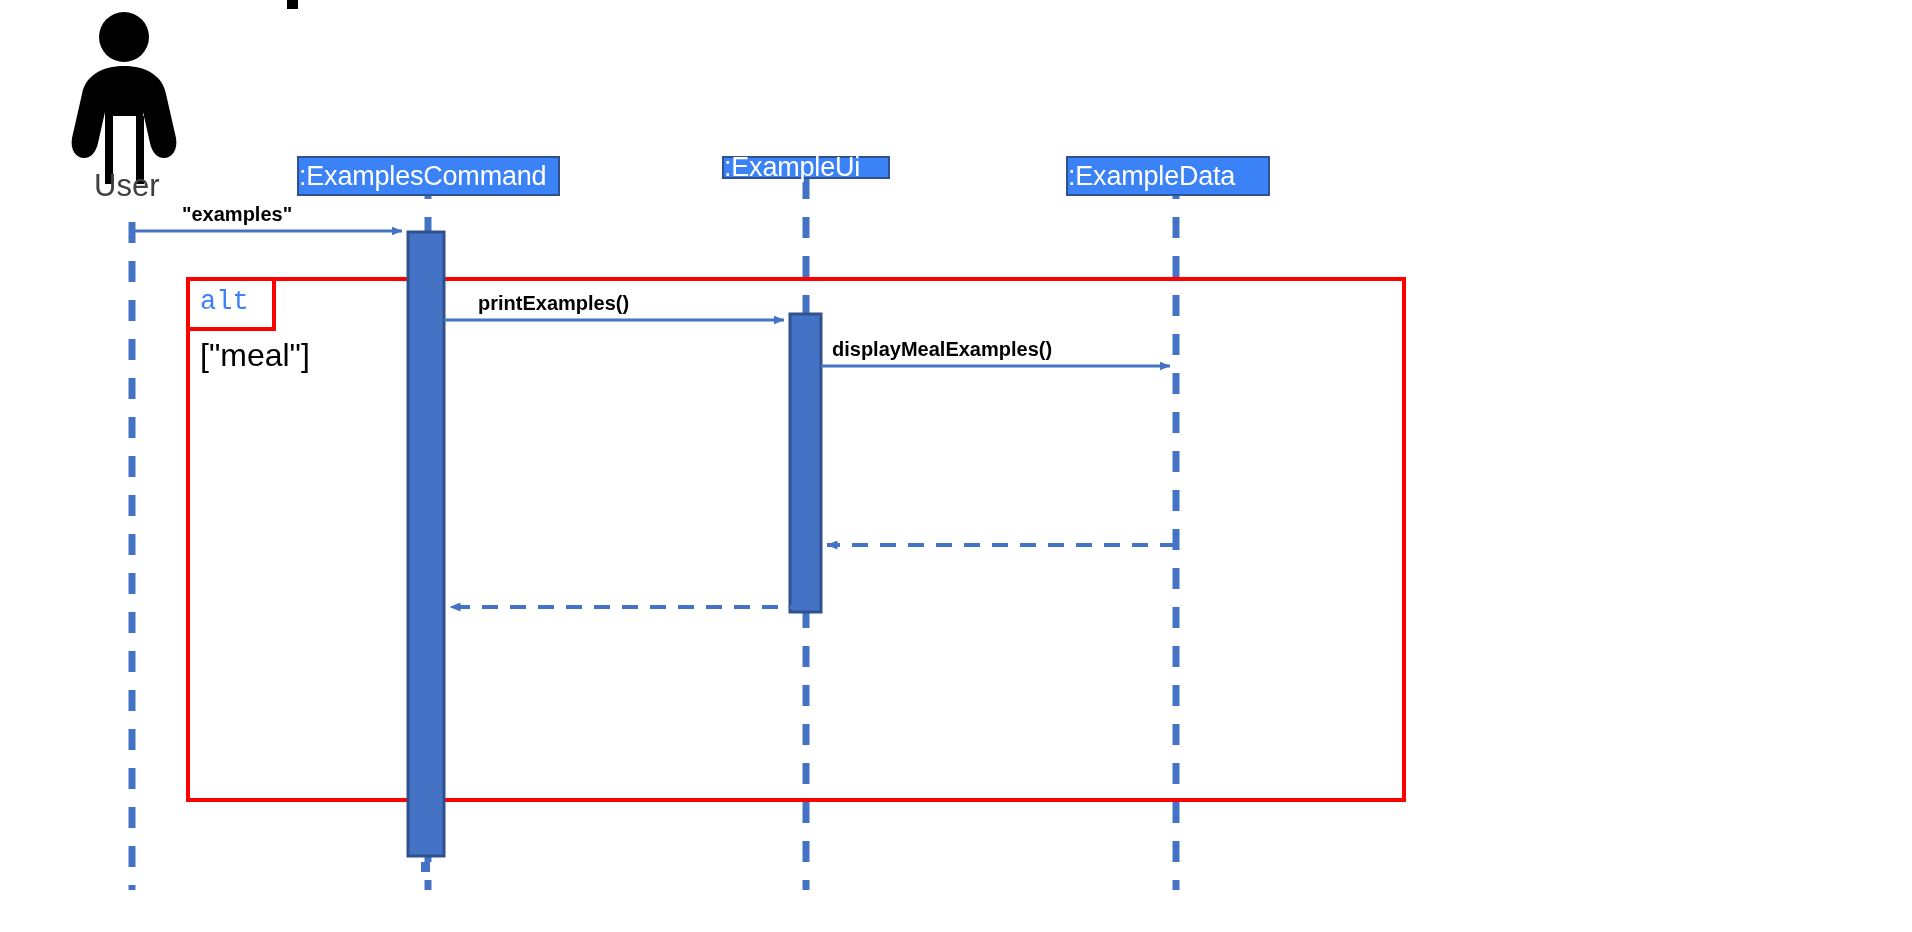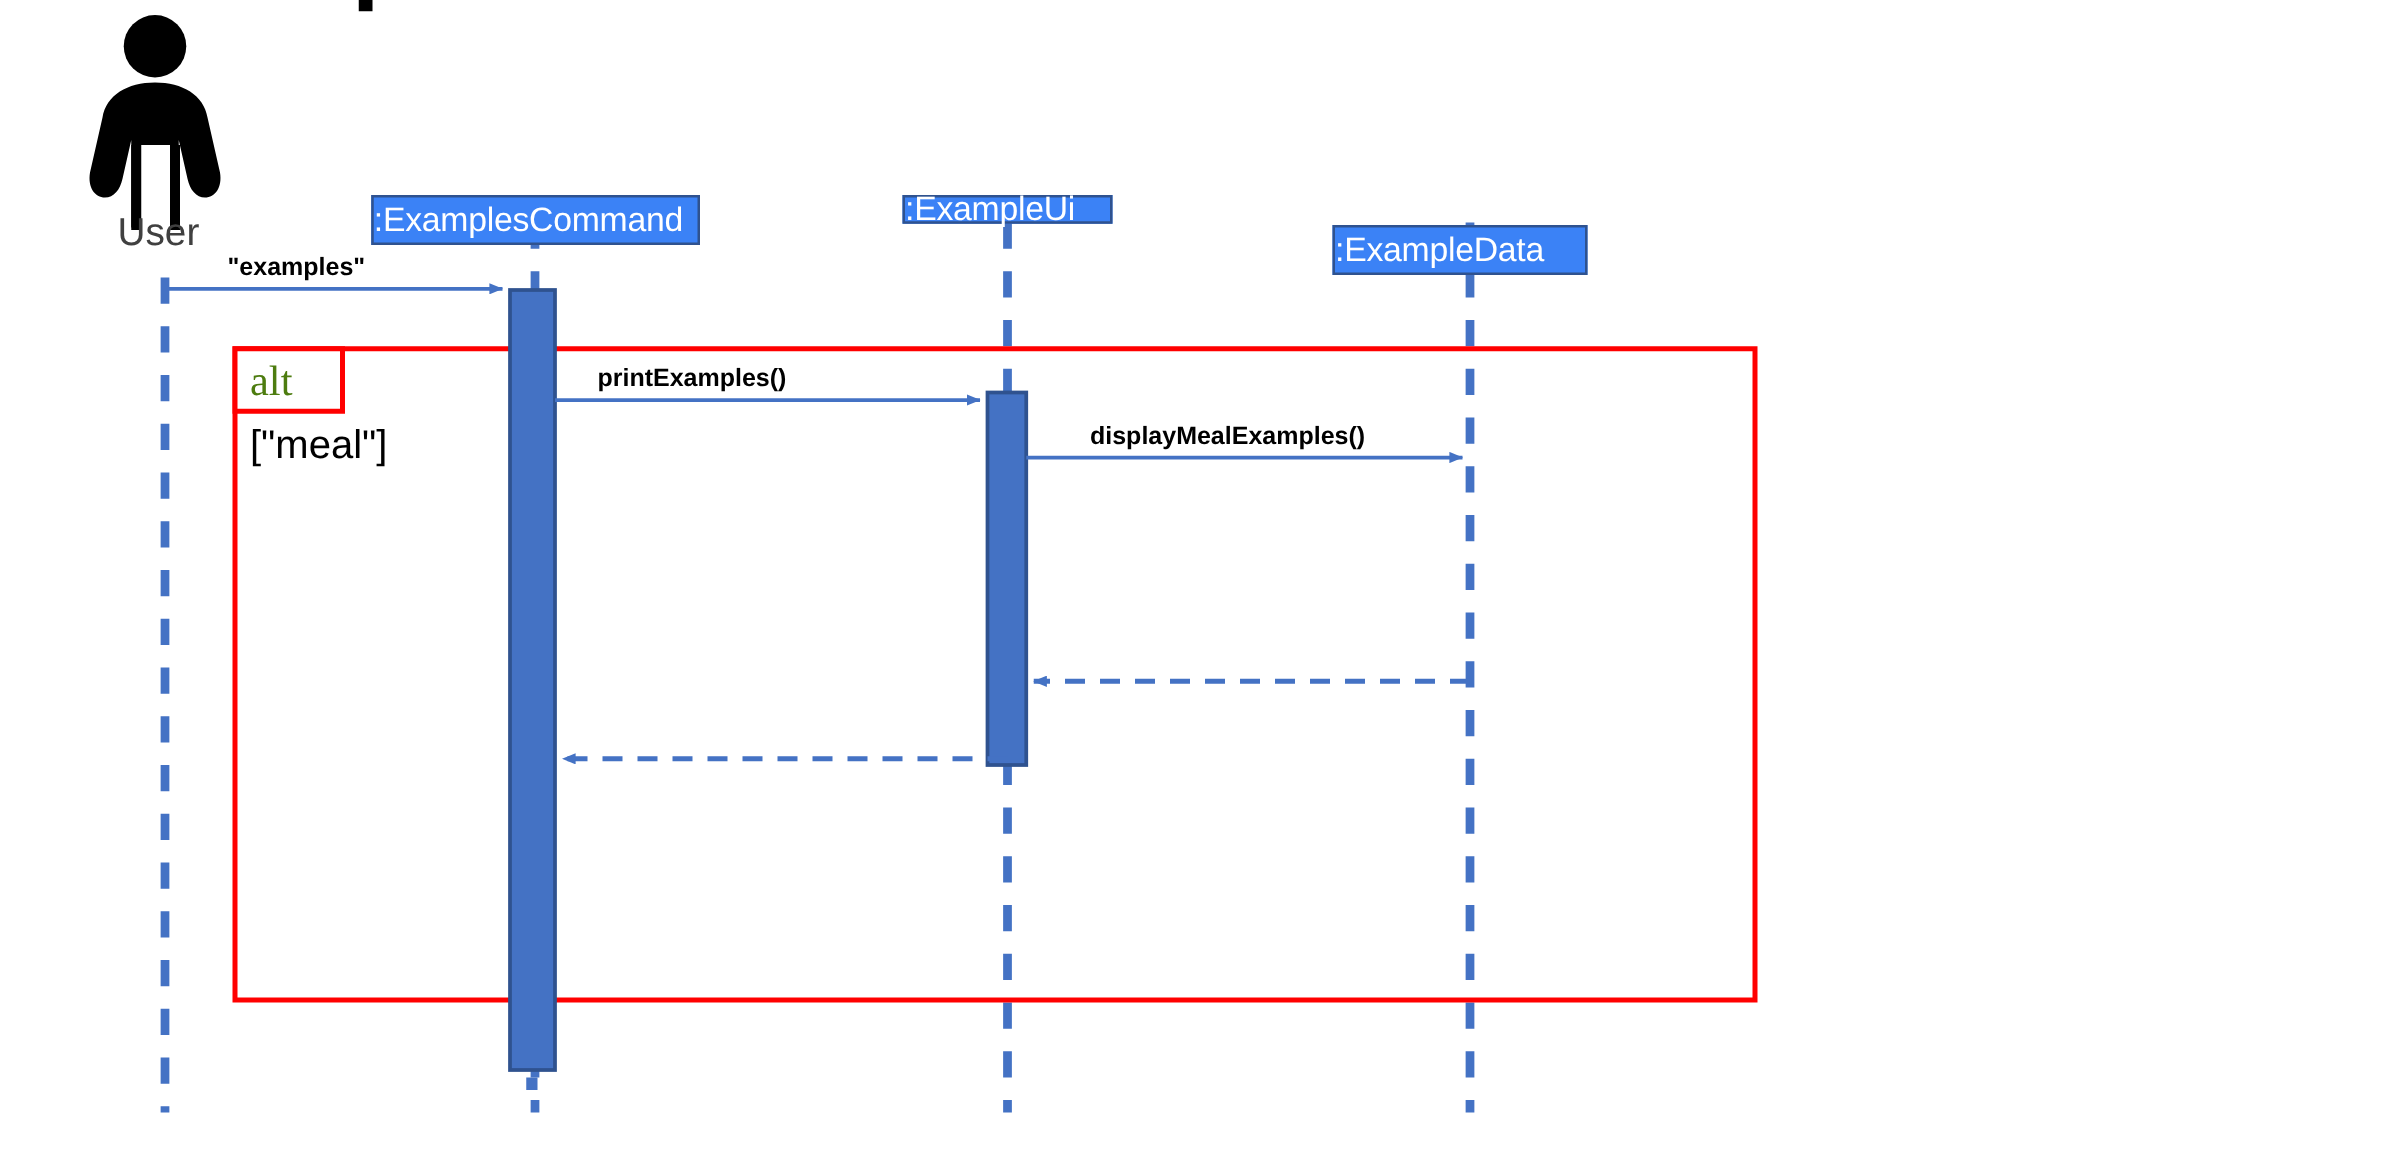--- a/index.html
+++ b/index.html
@@ -50,23 +50,23 @@
   .msg-label {
     position: absolute;
     color: #000000;
     font-size: 20px;
     font-weight: bold;
     font-family: "Liberation Sans", sans-serif;
     white-space: nowrap;
   }
   .frame-op {
     position: absolute;
-    color: #4d7c0f;
-    font-size: 34px;
-    font-family: Liberation Serif, serif;
+    color: #3b82f6;
+    font-size: 27px;
+    font-family: Liberation Mono, monospace;
     white-space: nowrap;
   }
   .frame-guard {
     position: absolute;
     color: #000000;
     font-size: 32px;
     font-family: "Liberation Sans", sans-serif;
     white-space: nowrap;
   }
 </style>
@@ -141,27 +141,27 @@
   <div class="actor-label" style="left:94px; top:168px;">User</div>
 
   <div class="participant-box" style="left:297px; top:156px; width:263px; height:40px;">
     <span class="participant-label">:ExamplesCommand</span>
   </div>
 
   <div class="participant-box" style="left:722px; top:156px; width:168px; height:23px;">
     <span class="participant-label">:ExampleUi</span>
   </div>
 
-  <div class="participant-box" style="left:1066px; top:156px; width:204px; height:40px;margin-top:24px;">
+  <div class="participant-box" style="left:1066px; top:156px; width:204px; height:40px;">
     <span class="participant-label">:ExampleData</span>
   </div>
 
   <div class="msg-label" style="left:182px; top:203px;">"examples"</div>
 
   <div class="msg-label" style="left:478px; top:292px;">printExamples()</div>
 
-  <div class="msg-label" style="left:872px; top:338px;">displayMealExamples()</div>
+  <div class="msg-label" style="left:832px; top:338px;">displayMealExamples()</div>
 
   <div class="frame-op" style="left:200px; top:287px;">alt</div>
 
   <div class="frame-guard" style="left:200px; top:337px;">["meal"]</div>
 
 </div>
 
 </body></html>

